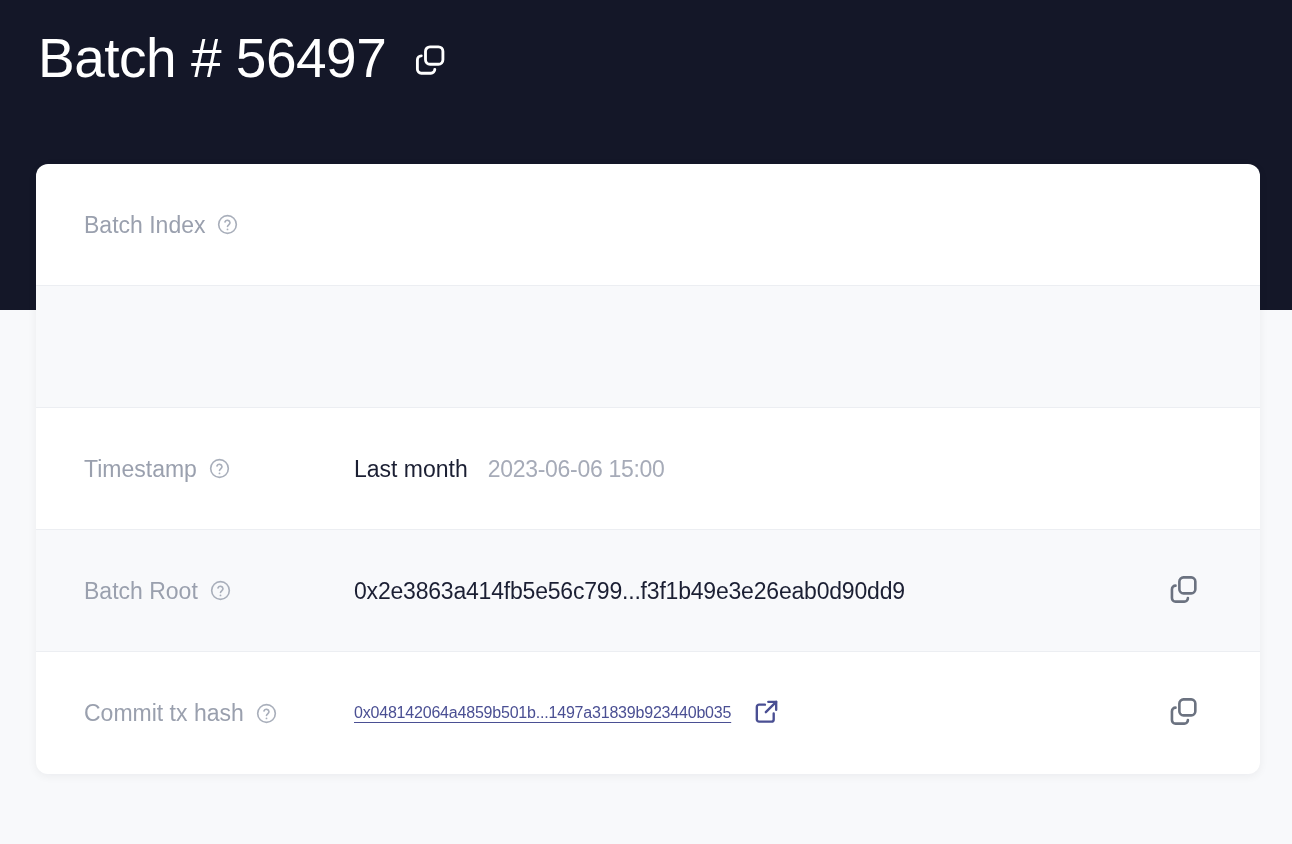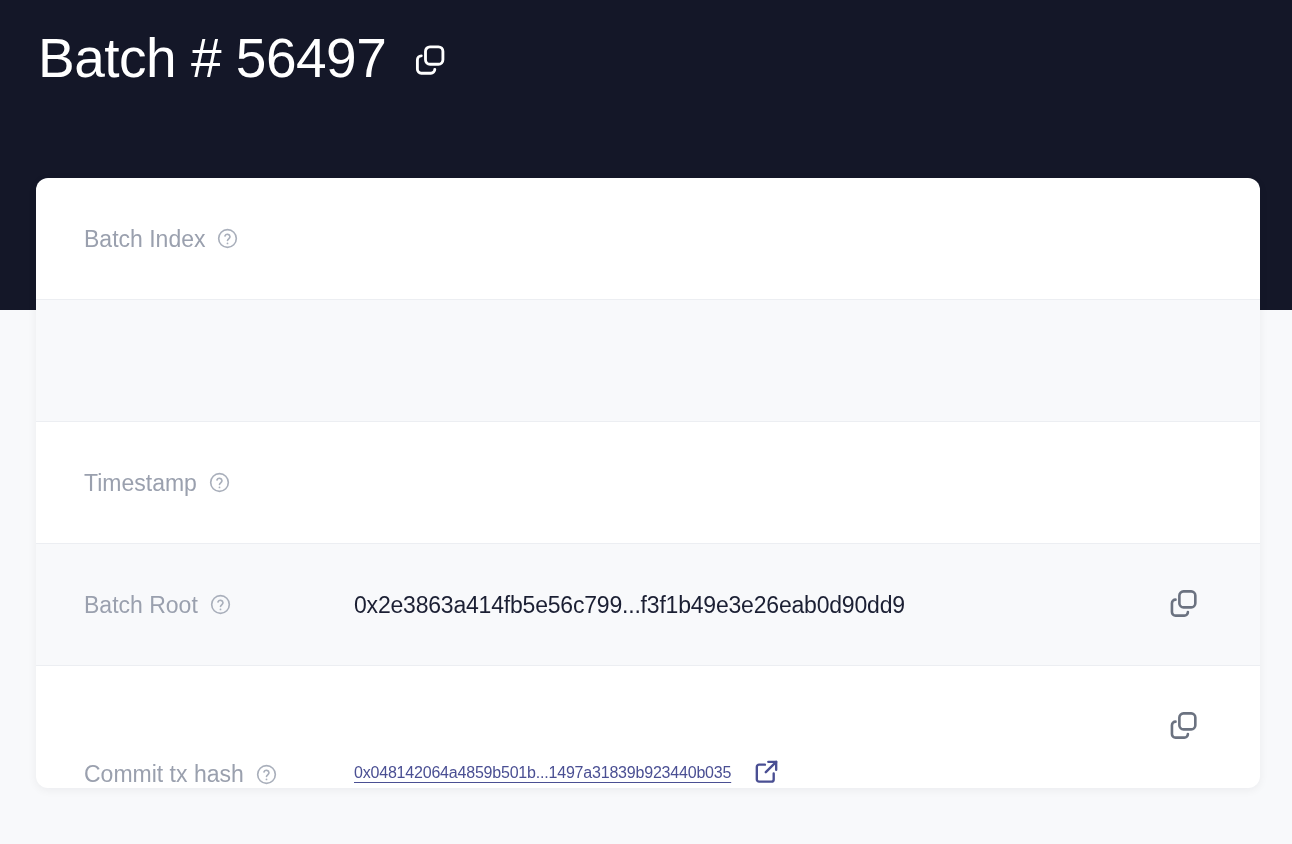--- a/index.html
+++ b/index.html
@@ -64,39 +64,39 @@
     display: flex;
     align-items: center;
     justify-content: center;
     padding: 0;
     margin-top: 6px;
   }
 
   
   .card {
     position: absolute;
-    top: 178px;
+    top: 164px;
     left: 36px;
     width: 1224px;
     border-radius: 12px;
     background: #ffffff;
     box-shadow: 0 2px 10px rgba(20, 23, 40, 0.06);
     overflow: hidden;
     z-index: 2;
   }
 
   .row {
     display: flex;
     align-items: center;
     height: 122px;
     padding: 0 48px 0 48px;
     border-bottom: 1px solid #eceef2;
     position: relative;
   }
-  .row:last-child { border-bottom: none; align-items: flex-end; }
+  .row:last-child { border-bottom: none; }
   .row.alt { background: #f8f9fb; }
 
   .row-label {
     display: flex;
     align-items: center;
     gap: 11px;
     width: 270px;
     flex: 0 0 270px;
     color: #9aa0ae;
     font-size: 23px;
@@ -213,20 +213,24 @@
     <div class="row-label">
       <span>Timestamp</span>
       <span class="help-icon">
         <svg width="23" height="23" viewBox="0 0 24 24" fill="none" stroke="#a9afbb" stroke-width="1.7">
           <circle cx="12" cy="12" r="9.2"></circle>
           <path d="M9.4 9.3a2.7 2.7 0 0 1 5.2.9c0 1.8-2.6 2.3-2.6 3.9" stroke-linecap="round"></path>
           <circle cx="12" cy="17.1" r="0.95" fill="#a9afbb" stroke="none"></circle>
         </svg>
       </span>
     </div>
+    <div class="row-value">
+      <span class="ts-relative">Last month</span>
+      <span class="ts-absolute">2023-06-06 15:00</span>
+    </div>
   </div>
 
   <div class="row alt">
     <div class="row-label">
       <span>Batch Root</span>
       <span class="help-icon">
         <svg width="23" height="23" viewBox="0 0 24 24" fill="none" stroke="#a9afbb" stroke-width="1.7">
           <circle cx="12" cy="12" r="9.2"></circle>
           <path d="M9.4 9.3a2.7 2.7 0 0 1 5.2.9c0 1.8-2.6 2.3-2.6 3.9" stroke-linecap="round"></path>
           <circle cx="12" cy="17.1" r="0.95" fill="#a9afbb" stroke="none"></circle>

